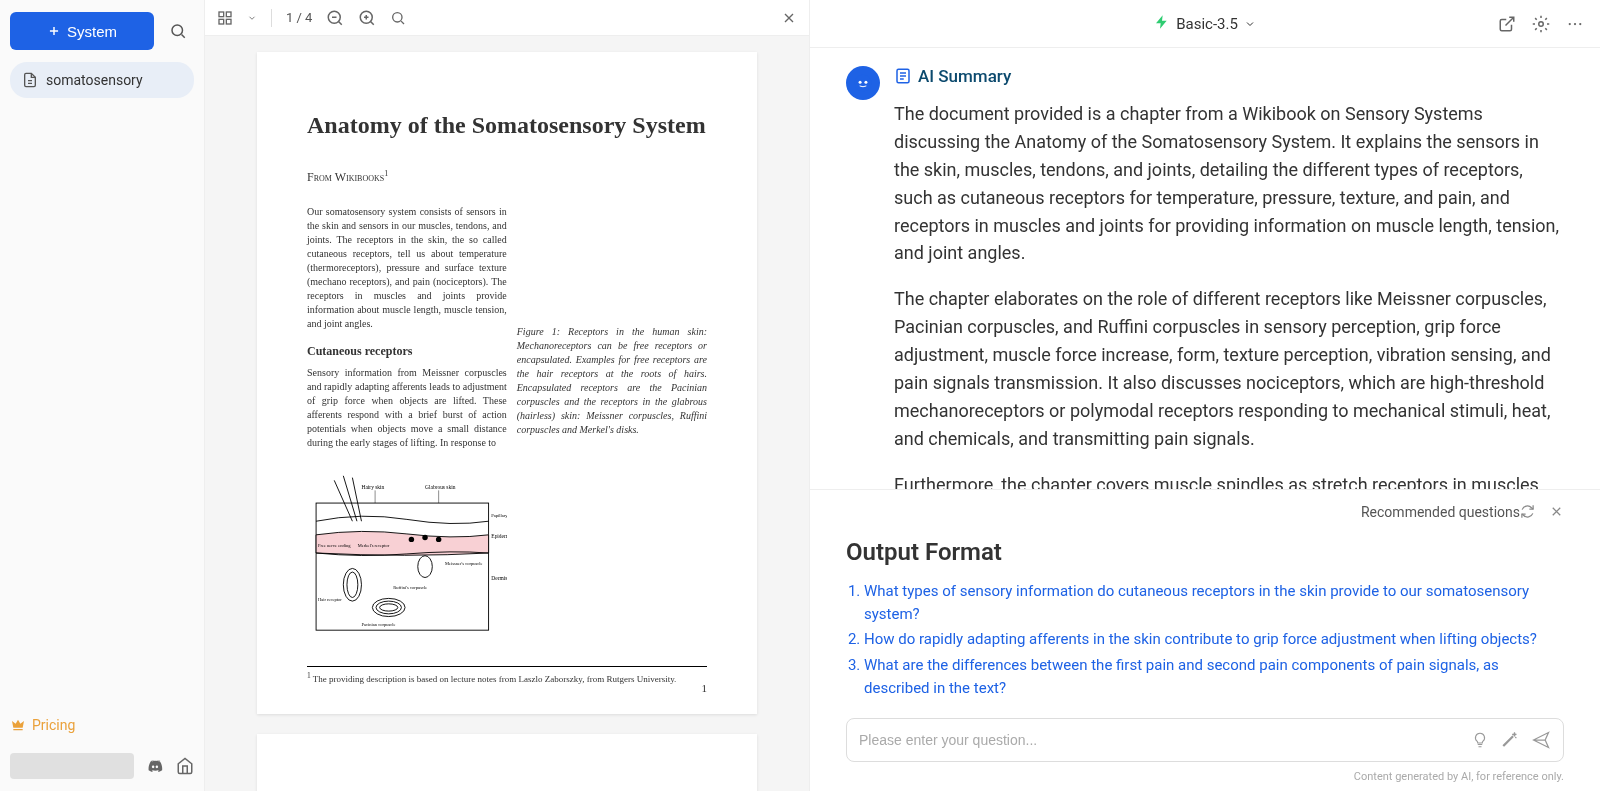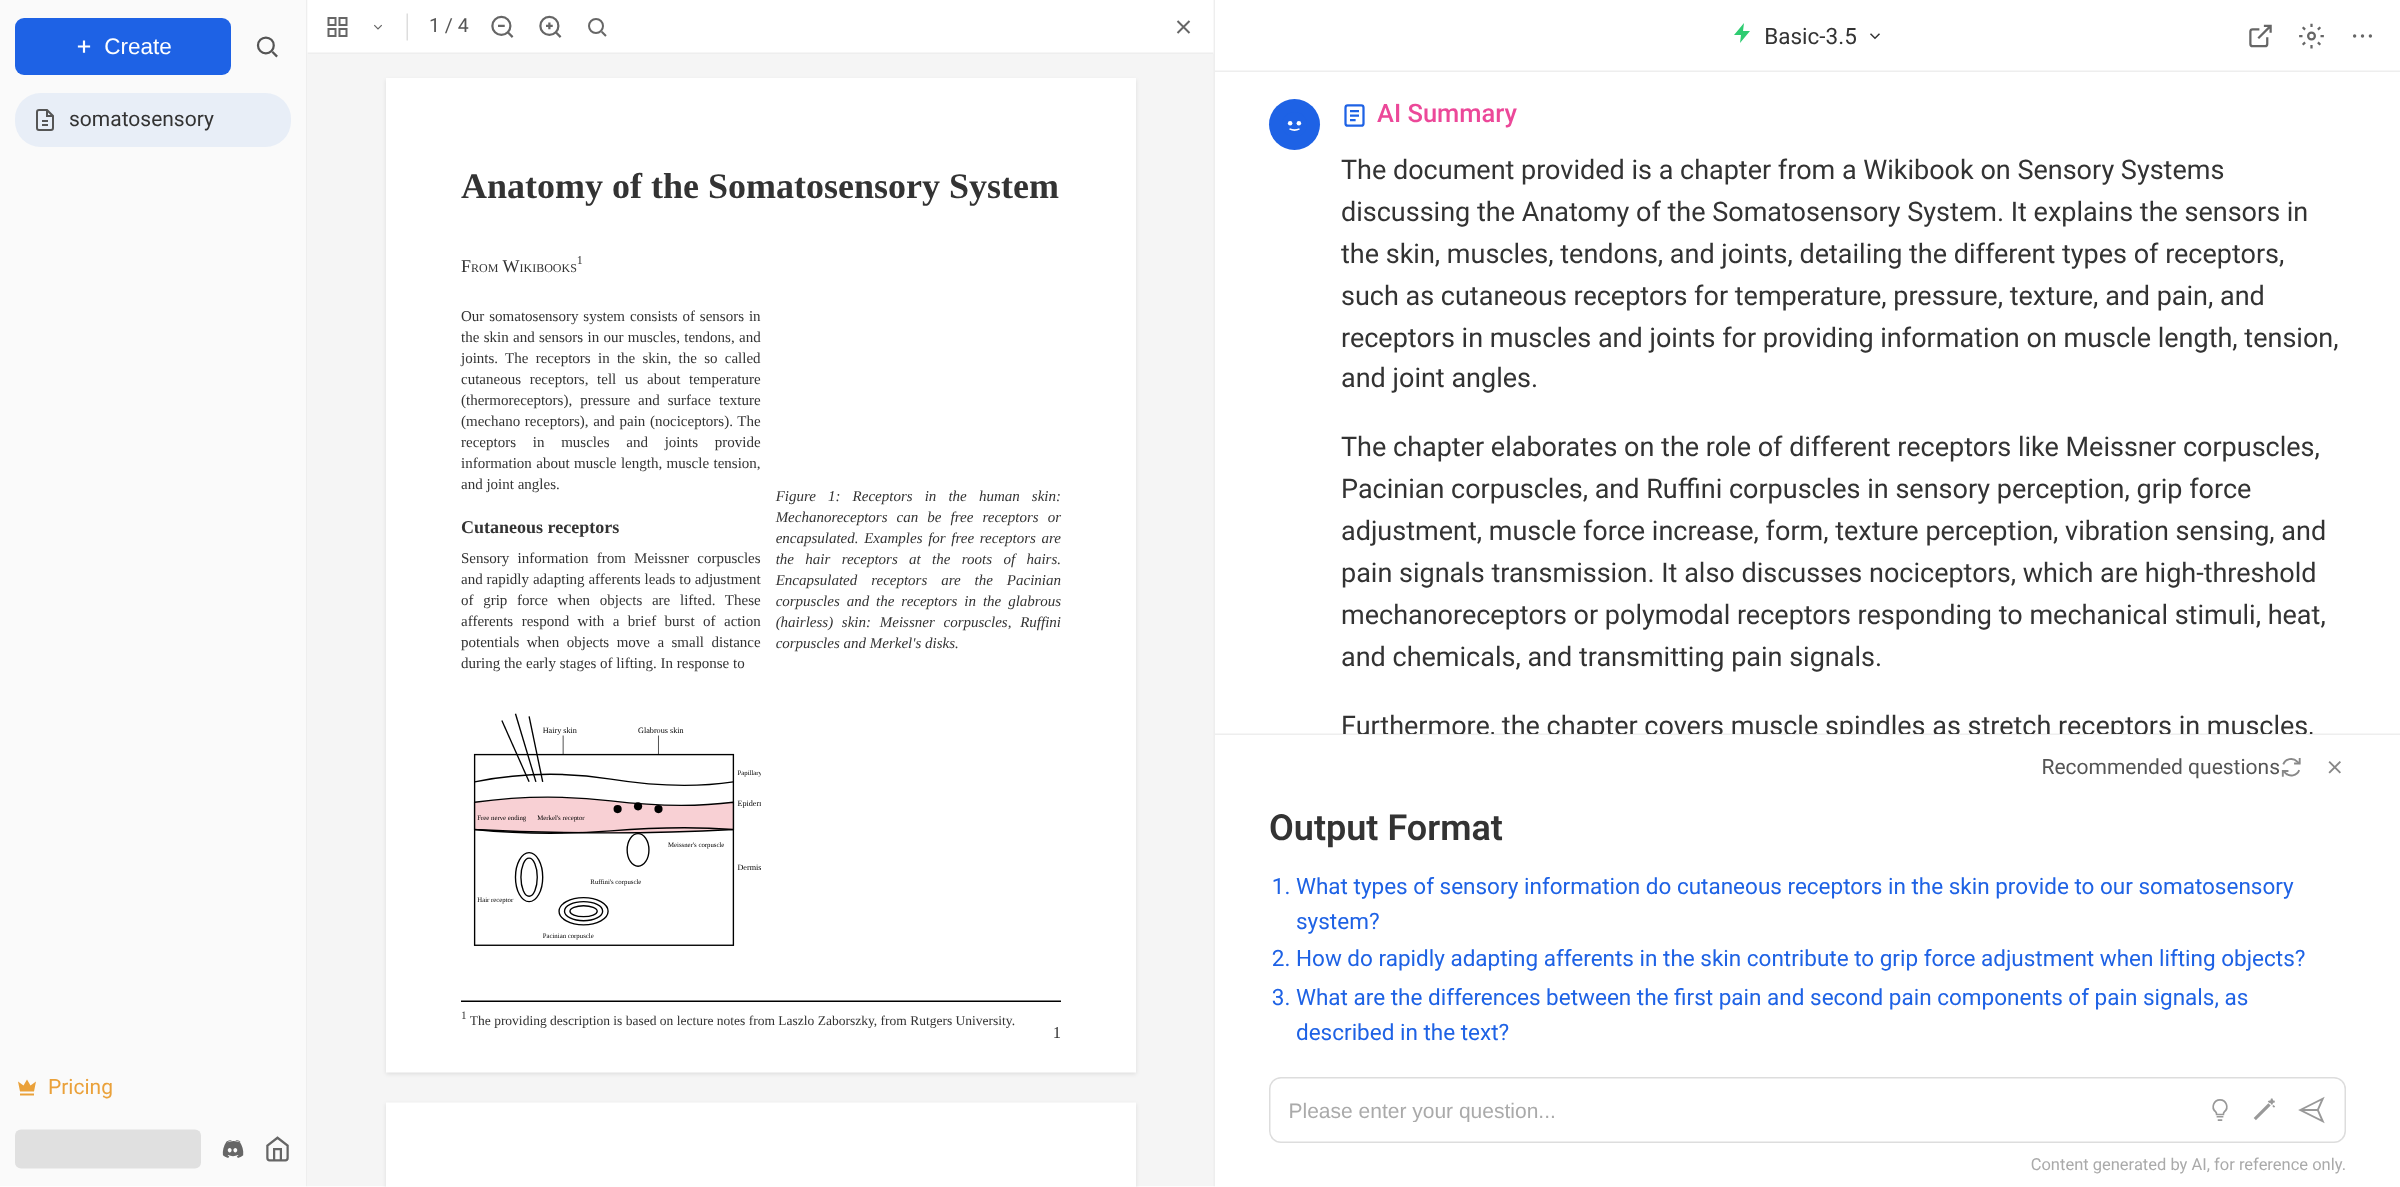--- a/index.html
+++ b/index.html
@@ -50,21 +50,21 @@
 .rp-header { height: 48px; display: flex; align-items: center; justify-content: center; position: relative; border-bottom: 1px solid #eee; }
 .model-selector { display: flex; align-items: center; gap: 6px; font-size: 15px; cursor: pointer; }
 .bolt { color: #2ecc71; }
 .rp-header-icons { position: absolute; right: 16px; display: flex; gap: 16px; color: #666; }
 .rp-header-icons > * { cursor: pointer; }
 
 .summary-scroll { flex: 1; overflow-y: auto; padding: 18px 36px 10px; }
 .summary-row { display: flex; gap: 14px; align-items: flex-start; }
 .avatar { width: 34px; height: 34px; background: #1e62e5; border-radius: 50%; display: flex; align-items: center; justify-content: center; color: #fff; flex-shrink: 0; }
 .summary-content { flex: 1; }
-.summary-title { display: flex; align-items: flex-end; gap: 6px; font-size: 17px; font-weight: 500; margin-bottom: 14px; color: #ec4899; }
+.summary-title { display: flex; align-items: center; gap: 6px; font-size: 17px; font-weight: 500; margin-bottom: 14px; color: #0c4a6e; }
 .summary-title svg { color: #1e62e5; }
 .summary-para { font-size: 18px; line-height: 1.55; color: #333; margin-bottom: 18px; }
 
 .recommend { border-top: 1px solid #eee; padding: 14px 36px 0; }
 .recommend-head { display: flex; align-items: center; justify-content: flex-end; margin-bottom: 18px; }
 .recommend-head span { font-size: 14px; color: #555; }
 .recommend-icons { display: flex; gap: 14px; color: #888; }
 .recommend-icons > * { cursor: pointer; }
 .output-format { font-size: 24px; font-weight: 600; margin-bottom: 14px; }
 .questions { padding-left: 18px; }
@@ -80,21 +80,21 @@
 </style>
 </head>
 <body>
 
 <div class="sidebar">
   <div class="create-row">
     <button class="create-btn">
       <svg viewBox="0 0 24 24" fill="none" stroke="currentColor" stroke-width="2.5">
           <path d="M12 5v14M5 12h14"></path>
         </svg>
-      <span>Create</span>
+      <span>System</span>
     </button>
     <div class="search-icon-btn">
       <svg width="18" height="18" viewBox="0 0 24 24" fill="none" stroke="#555" stroke-width="2">
           <circle cx="11" cy="11" r="7"></circle>
           <path d="m21 21-4.3-4.3"></path>
         </svg>
     </div>
   </div>
   <div class="doc-item">
     <svg width="16" height="16" viewBox="0 0 24 24" fill="none" stroke="#555" stroke-width="2">

